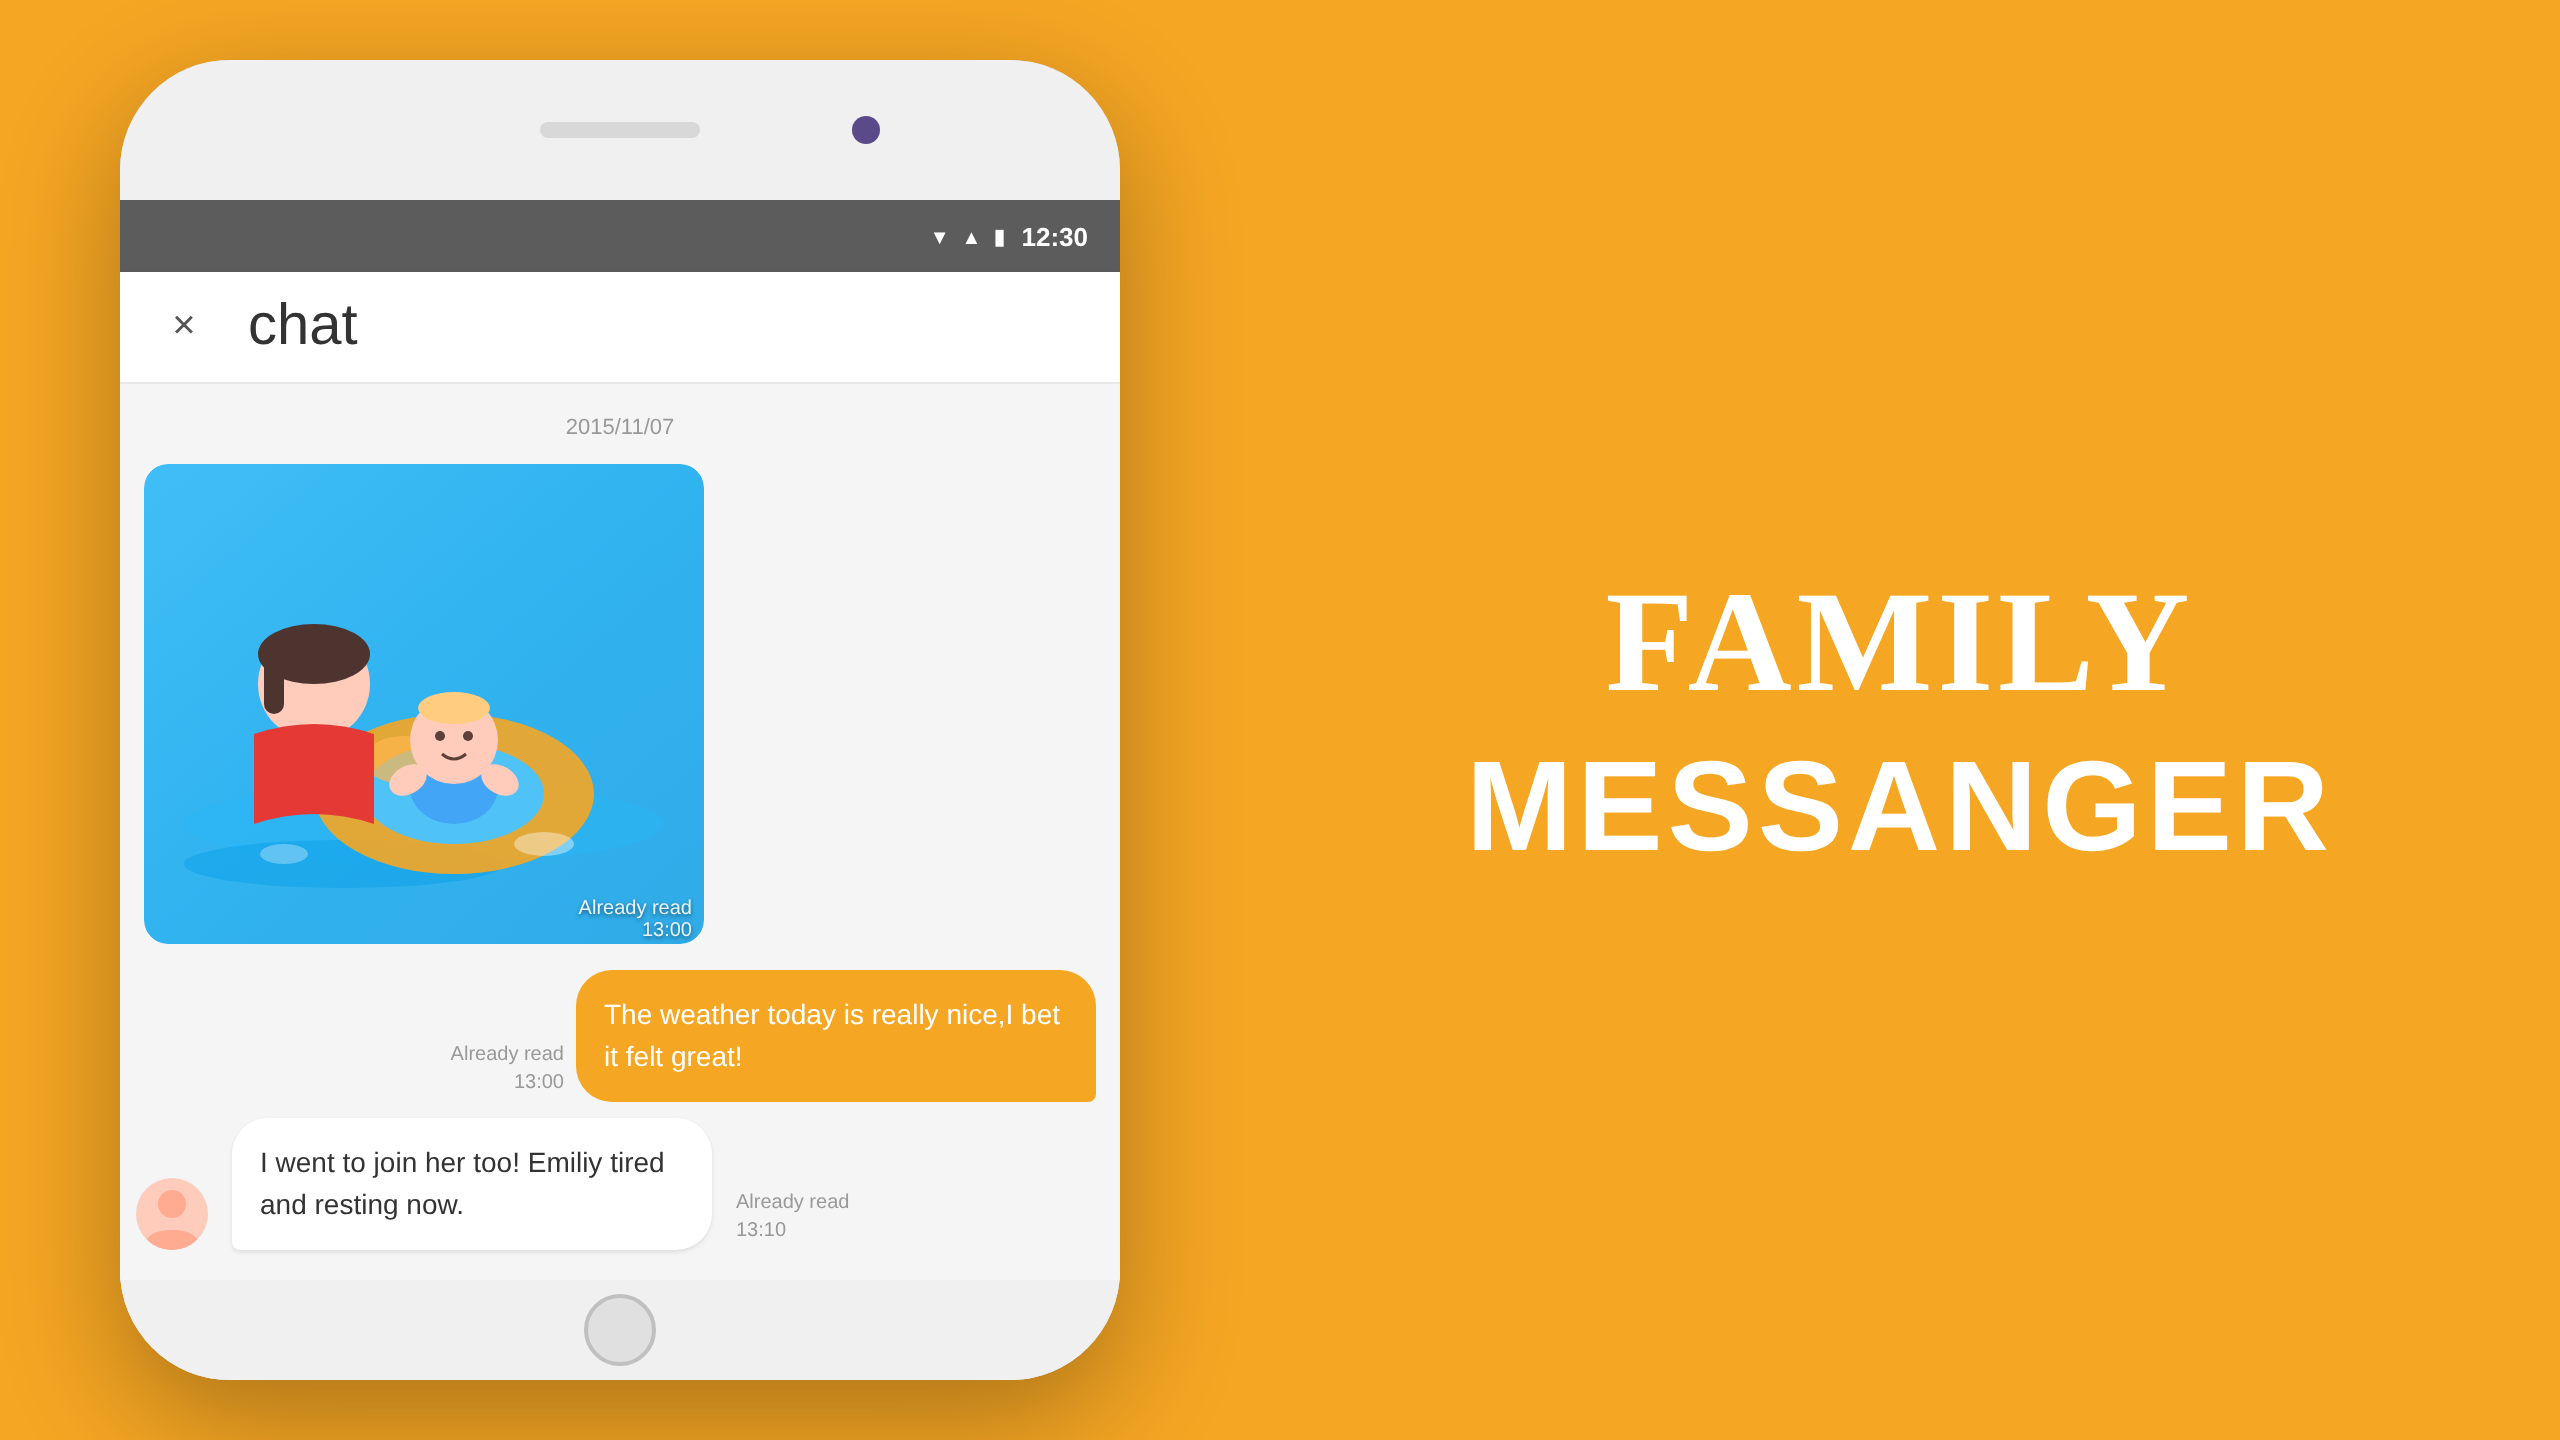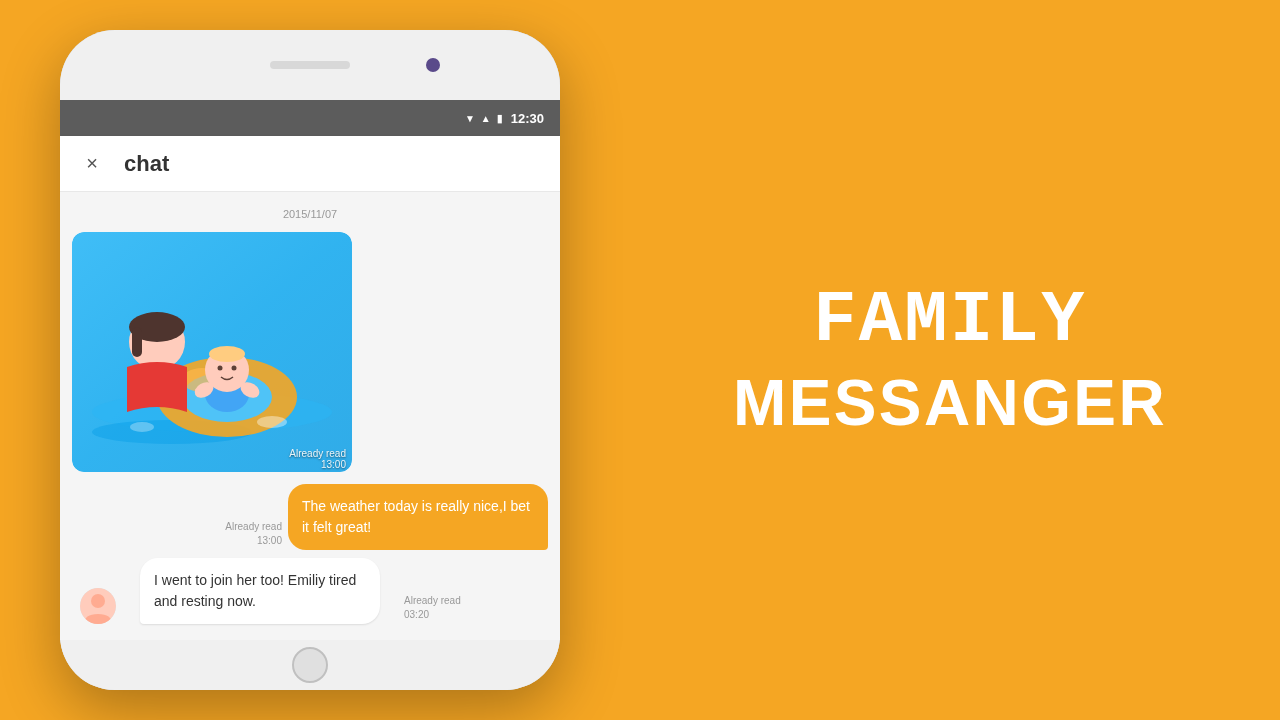--- a/index.html
+++ b/index.html
@@ -148,24 +148,24 @@
       display: flex;
       align-items: center;
       justify-content: center;
       cursor: pointer;
       font-size: 20px;
       color: #555;
       flex-shrink: 0;
     }
 
     .chat-title {
-      font-size: 22px;
+      font-size: 29px;
       color: #333;
       margin-left: 16px;
-      font-weight: 700;
+      font-weight: 400;
     }
 
     
     .chat-area {
       flex: 1;
       background: #f5f5f5;
       overflow: hidden;
       display: flex;
       flex-direction: column;
       padding: 8px 0;
@@ -232,23 +232,23 @@
       border-radius: 18px 18px 4px 18px;
       max-width: 260px;
       font-size: 14px;
       line-height: 1.5;
     }
 
     
     .msg-incoming {
       display: flex;
       justify-content: flex-start;
-      padding: 4px 20px;
+      padding: 4px 8px;
       align-items: flex-end;
-      gap: 24px;
+      gap: 12px;
     }
 
     .avatar {
       width: 36px;
       height: 36px;
       border-radius: 50%;
       background: #e0e0e0;
       flex-shrink: 0;
       overflow: hidden;
     }
@@ -284,21 +284,21 @@
       text-align: center;
       color: #fff;
       font-weight: 900;
       letter-spacing: 0.15em;
       line-height: 1.2;
     }
 
     .app-name-line1 {
       font-size: 72px;
       display: block;
-      font-family: Liberation Mono, monospace;
+      font-family: Liberation Serif, serif;
       text-transform: uppercase;
     }
 
     .app-name-line2 {
       font-size: 64px;
       display: block;
       font-family: 'Arial Black', Arial, sans-serif;
       text-transform: uppercase;
       text-align: right;
     }
@@ -405,21 +405,21 @@
           <div class="avatar">
             <svg viewBox="0 0 36 36">
               <rect width="36" height="36" rx="18" fill="#FFCCBC"></rect>
               <circle cx="18" cy="13" r="7" fill="#FFAB91"></circle>
               <path d="M4 36 Q4 26 18 26 Q32 26 32 36" fill="#FFAB91"></path>
             </svg>
           </div>
           <div class="bubble-incoming">I went to join her too! Emiliy tired and resting now.</div>
           <div class="msg-meta-incoming">
             <div>Already read</div>
-            <div>03:20</div>
+            <div>13:10</div>
           </div>
         </div>
       </div>
     </div>
 
     <div class="phone-bottom">
       <div class="home-button"></div>
     </div>
   </div>
 </div>

